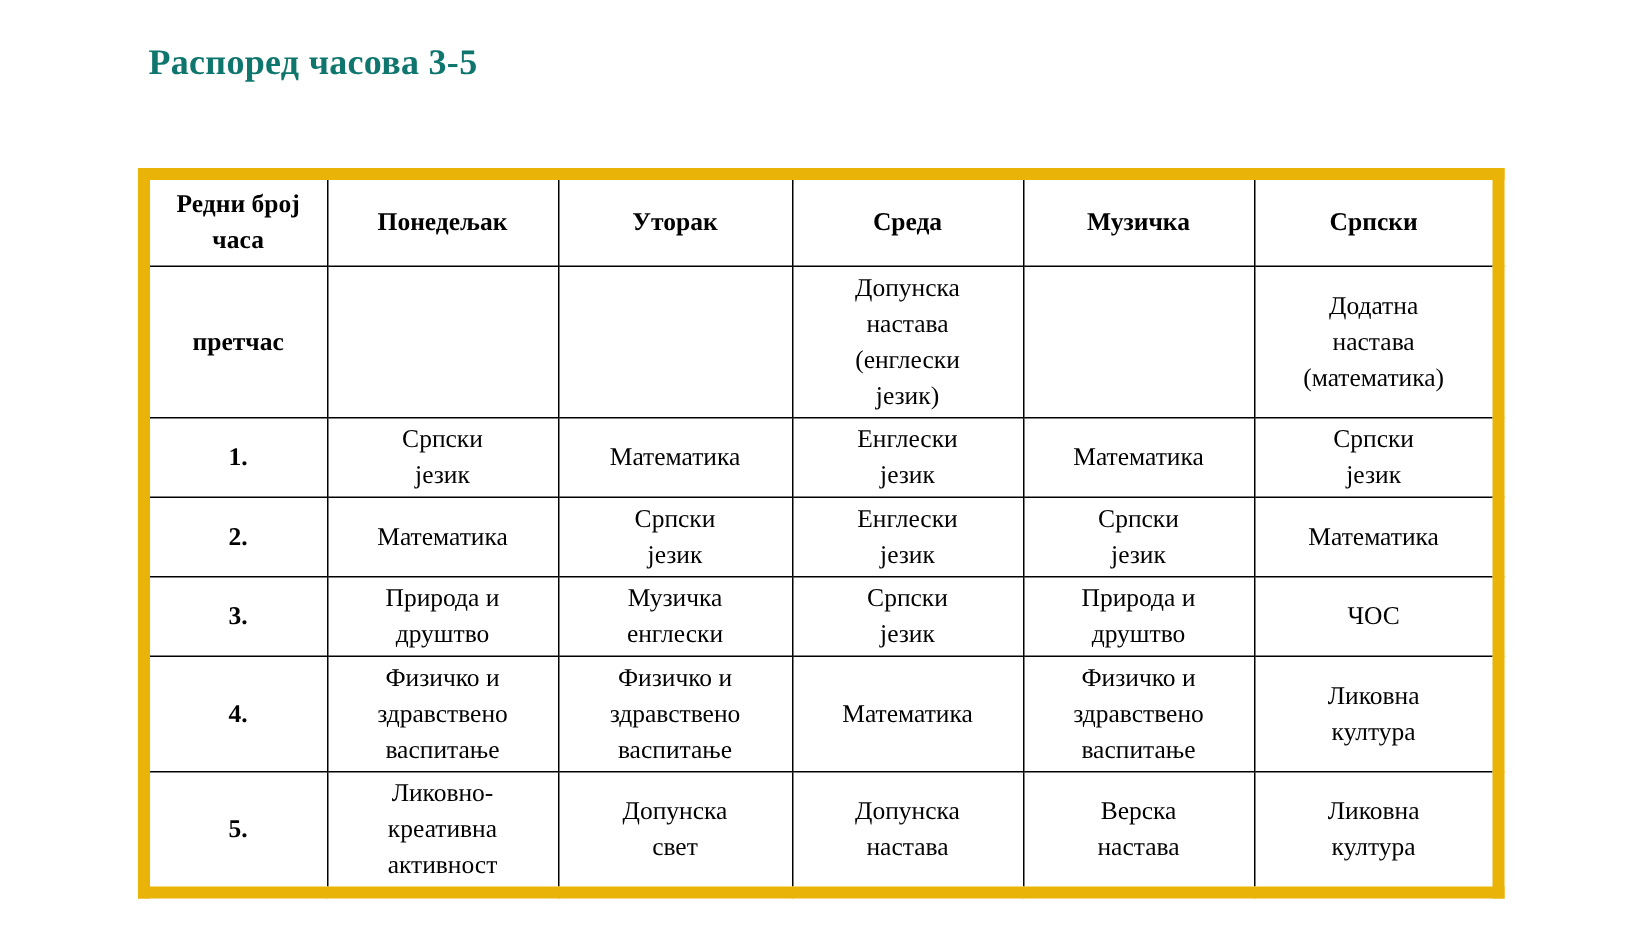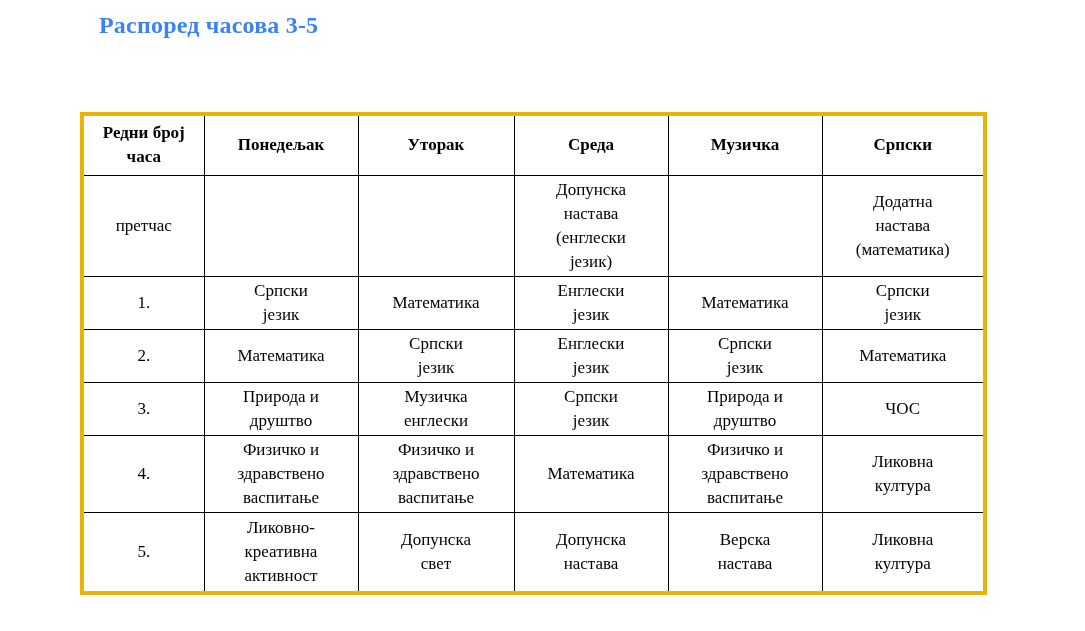--- a/index.html
+++ b/index.html
@@ -12,51 +12,51 @@
     width: 1085px;
     height: 631px;
     background: #ffffff;
     color: #000000;
     font-family: "Liberation Serif", serif;
     overflow: hidden;
   }
   .title {
     position: absolute;
     left: 99px;
-    top: 12px;
+    top: 29px;
     margin: 0;
     font-size: 24px;
     font-weight: bold;
     letter-spacing: 0.2px;
-    color: #3b82f6;
+    color: #0f766e;
   }
   table.schedule {
     position: absolute;
-    left: 80px;
+    left: 92px;
     top: 112px;
     border-collapse: collapse;
     table-layout: fixed;
-    border: 4px solid #eab308;
+    border: 8px solid #eab308;
   }
   table.schedule th,
   table.schedule td {
     border: 1px solid #000000;
     font-size: 17px;
     line-height: 24px;
     text-align: center;
     vertical-align: middle;
     padding: 2px 3px;
     white-space: pre-line;
     overflow: hidden;
   }
   table.schedule th {
     font-weight: bold;
   }
   td.label-cell {
-    font-weight: normal;
+    font-weight: bold;
   }
   td.v-top {
     vertical-align: top;
     padding-top: 2px;
   }
   td.a-left {
     text-align: left;
     padding-left: 8px;
   }
   tr.rh-head  { height: 61px; }

